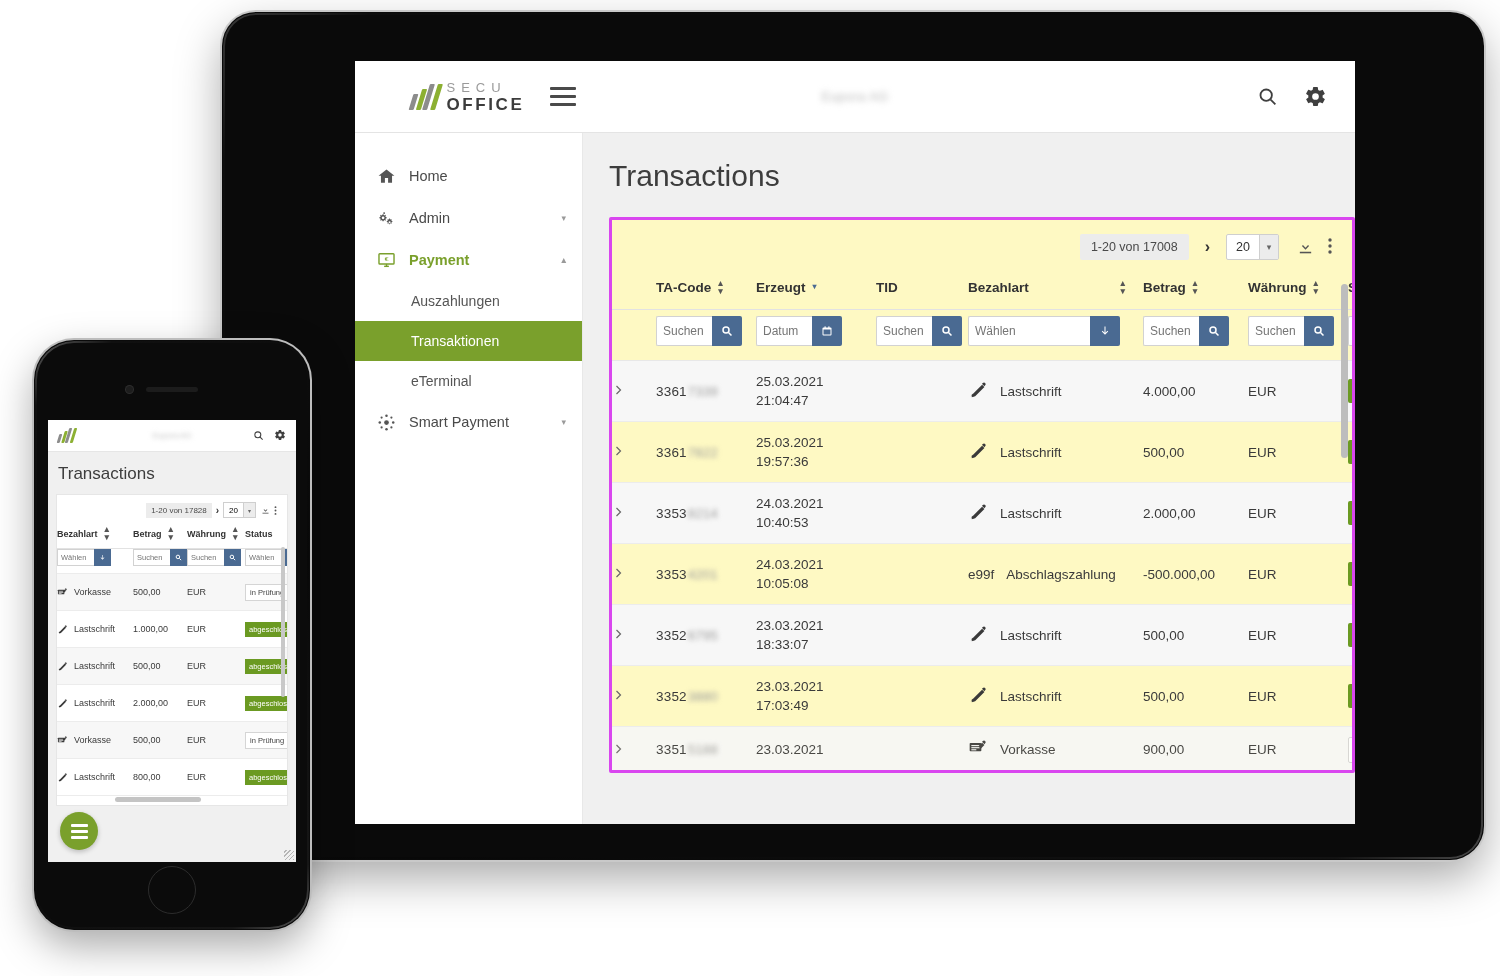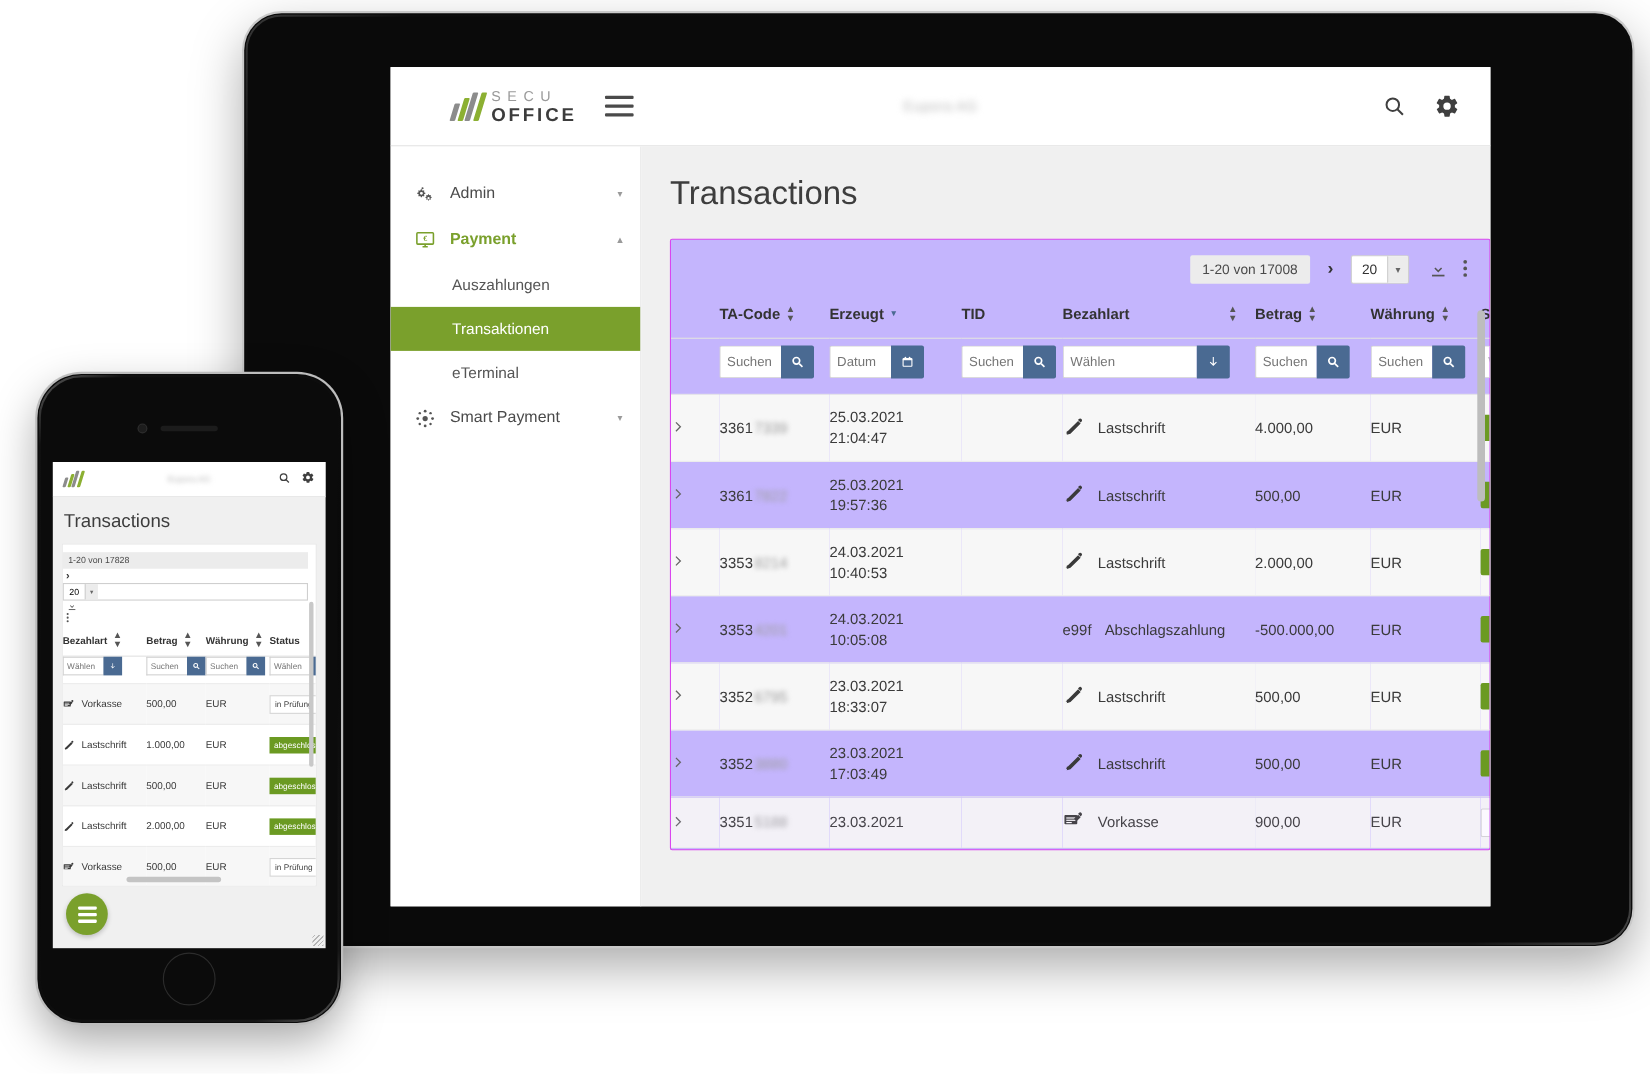--- a/index.html
+++ b/index.html
@@ -69,21 +69,21 @@
   .nav-item.active-parent .nav-icon { color:#7aa02c; }
   .sub-item {
     height:40px; display:flex; align-items:center; padding-left:56px;
     font-size:14px; color:#555; cursor:pointer;
   }
   .sub-item.active { background:#7aa02c; color:#fff; }
 
   .content { flex:1; background:#f0f0f0; padding:26px 0 0 26px; overflow:hidden; }
   .page-title { font-size:30px; color:#3d3d3d; font-weight:400; margin-bottom:24px; }
 
-  .card { background:#c4b5fd; border:1px solid #d946ef; border-radius:2px; width:100%; height:556px; position:relative; overflow:hidden;}
+  .card { background:#fef9c3; border:3px solid #d946ef; border-radius:2px; width:100%; height:556px; position:relative; overflow:hidden;}
   .card-toolbar { display:flex; justify-content:flex-end; align-items:center; gap:8px; padding:14px 14px 10px 0; }
   .pager-range { background:#ececec; color:#4a4a4a; font-size:12.5px; padding:6px 11px; border-radius:2px; }
   .pager-next { font-size:16px; color:#333; font-weight:700; padding:2px 8px; cursor:pointer; }
   .page-size {
     display:flex; align-items:center; border:1px solid #cfcfcf; border-radius:2px; height:26px; background:#fff; cursor:pointer;
   }
   .page-size span { font-size:12.5px; padding:0 9px; color:#333; }
   .page-size .sel-arrow { width:19px; height:100%; background:#ececec; border-left:1px solid #cfcfcf;
     display:flex; align-items:center; justify-content:center; font-size:9px; color:#666; }
   .tool-dl { color:#555; cursor:pointer; display:flex; margin-left:10px; }
@@ -141,21 +141,21 @@
   .ph-logo-bars { display:flex; gap:1.5px; align-items:flex-end; height:15px; }
   .ph-logo-bars i { display:block; width:3px; transform:skewX(-17deg); border-radius:1px; }
   .ph-logo-bars i:nth-child(1){ background:#8c8c8c; height:9px;}
   .ph-logo-bars i:nth-child(2){ background:#8cb032; height:12px;}
   .ph-logo-bars i:nth-child(3){ background:#8c8c8c; height:15px;}
   .ph-logo-bars i:nth-child(4){ background:#8cb032; height:15px;}
   .ph-company { position:absolute; left:0; right:0; text-align:center; font-size:8px; color:#bcbcbc; filter:blur(2.4px); }
   .ph-hicons { margin-left:auto; display:flex; gap:10px; color:#3f3f3f; }
   .ph-title { font-size:17px; color:#3d3d3d; padding:12px 10px 10px 10px; }
   .ph-card { background:#fff; border:1px solid #e6e6e6; margin:0 8px; height:312px; position:relative; overflow:hidden; }
-  .ph-toolbar { display:flex; justify-content:flex-end; gap:1px; padding:7px 7px 4px 0;flex-direction:column; }
+  .ph-toolbar { display:flex; justify-content:flex-end; align-items:center; gap:1px; padding:7px 7px 4px 0; }
   .ph-range { background:#ececec; font-size:8px; color:#4a4a4a; padding:3px 5px; }
   .ph-next { font-size:10px; font-weight:700; color:#333; padding:0 3px; }
   .ph-ps { display:flex; align-items:center; border:1px solid #cfcfcf; height:16px; }
   .ph-ps span { font-size:8px; padding:0 5px; }
   .ph-ps .a { width:12px; height:100%; background:#ececec; border-left:1px solid #cfcfcf; display:flex; align-items:center; justify-content:center; font-size:6px; color:#666;}
   table.phtx { width:100%; border-collapse:collapse; table-layout:fixed; }
   table.phtx th { font-size:9px; text-align:left; color:#333; padding:4px 0 7px 0; font-weight:700; }
   table.phtx thead tr.h { border-bottom:1px solid #e2e2e2; }
   .ph-filt { display:flex; height:17px; width:54px; }
   .ph-filt input { flex:1; min-width:0; border:1px solid #d2d2d2; border-right:none; font-size:7.5px; padding:0 3px; outline:none; font-family:inherit; color:#333; background:#fff;}
@@ -216,20 +216,28 @@
                 <path d="M19.4 13a7.6 7.6 0 0 0 .05-1 7.6 7.6 0 0 0-.06-1l2.1-1.6a.5.5 0 0 0 .12-.64l-2-3.45a.5.5 0 0 0-.6-.22l-2.47 1a7.3 7.3 0 0 0-1.73-1l-.37-2.6a.5.5 0 0 0-.5-.43h-4a.5.5 0 0 0-.5.42l-.37 2.6a7.5 7.5 0 0 0-1.73 1l-2.47-1a.5.5 0 0 0-.6.22l-2 3.45a.5.5 0 0 0 .12.64L4.55 11a7.9 7.9 0 0 0 0 2l-2.1 1.6a.5.5 0 0 0-.12.64l2 3.45a.5.5 0 0 0 .6.22l2.47-1a7.3 7.3 0 0 0 1.73 1l.37 2.6a.5.5 0 0 0 .5.43h4a.5.5 0 0 0 .5-.42l.37-2.6a7.5 7.5 0 0 0 1.73-1l2.47 1a.5.5 0 0 0 .6-.22l2-3.45a.5.5 0 0 0-.12-.64zM12 15.5A3.5 3.5 0 1 1 15.5 12 3.5 3.5 0 0 1 12 15.5z"></path>
               </svg>
           </span>
         </div>
       </div>
 
       <div class="app-body">
 
         <nav class="sidebar">
 
+          <div class="nav-item">
+            <span class="nav-icon">
+              <svg width="19" height="19" viewBox="0 0 24 24" fill="currentColor">
+                  <path d="M12 3 2 11h3v9h5v-6h4v6h5v-9h3z"></path>
+                </svg>
+            </span>
+            <span>Home</span>
+          </div>
 
           <div class="nav-item">
             <span class="nav-icon">
               <svg width="19" height="19" viewBox="0 0 24 24" fill="currentColor">
                   <path d="M9 4a1.2 1.2 0 0 1 0 2.4A1.2 1.2 0 0 1 9 4zm-.5 3.6 1 .5.9-.7.9.9-.7.9.5 1 1.1.2v1.3l-1.1.2-.5 1 .7.9-.9.9-.9-.7-1 .5-.2 1.1H7l-.2-1.1-1-.5-.9.7-.9-.9.7-.9-.5-1L3 11.7v-1.3l1.1-.2.5-1-.7-.9.9-.9.9.7 1-.5L7 6.5h1.3zM7.7 9.4a1.7 1.7 0 1 0 1.7 1.7 1.7 1.7 0 0 0-1.7-1.7zM16.5 13l.8.4.7-.5.7.7-.5.7.4.8.9.1v1l-.9.1-.4.8.5.7-.7.7-.7-.5-.8.4-.1.9h-1l-.1-.9-.8-.4-.7.5-.7-.7.5-.7-.4-.8-.9-.1v-1l.9-.1.4-.8-.5-.7.7-.7.7.5.8-.4.1-.9h1zm-.6 2.4a1.3 1.3 0 1 0 1.3 1.3 1.3 1.3 0 0 0-1.3-1.3z"></path>
                 </svg>
             </span>
             <span>Admin</span>
             <span class="caret">▾</span>
           </div>

